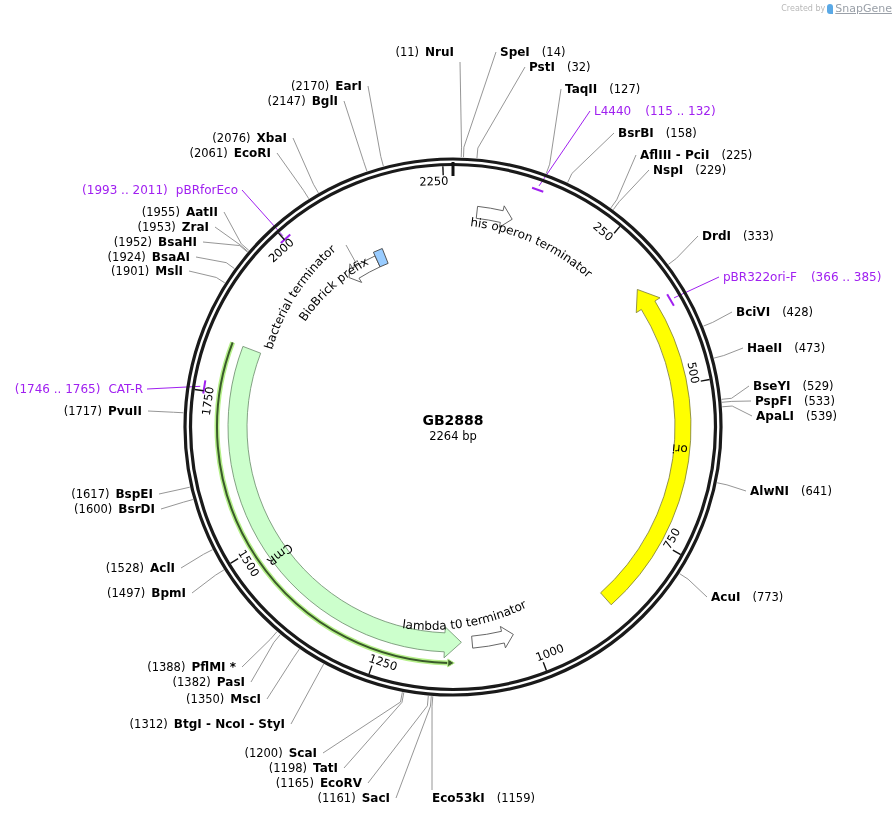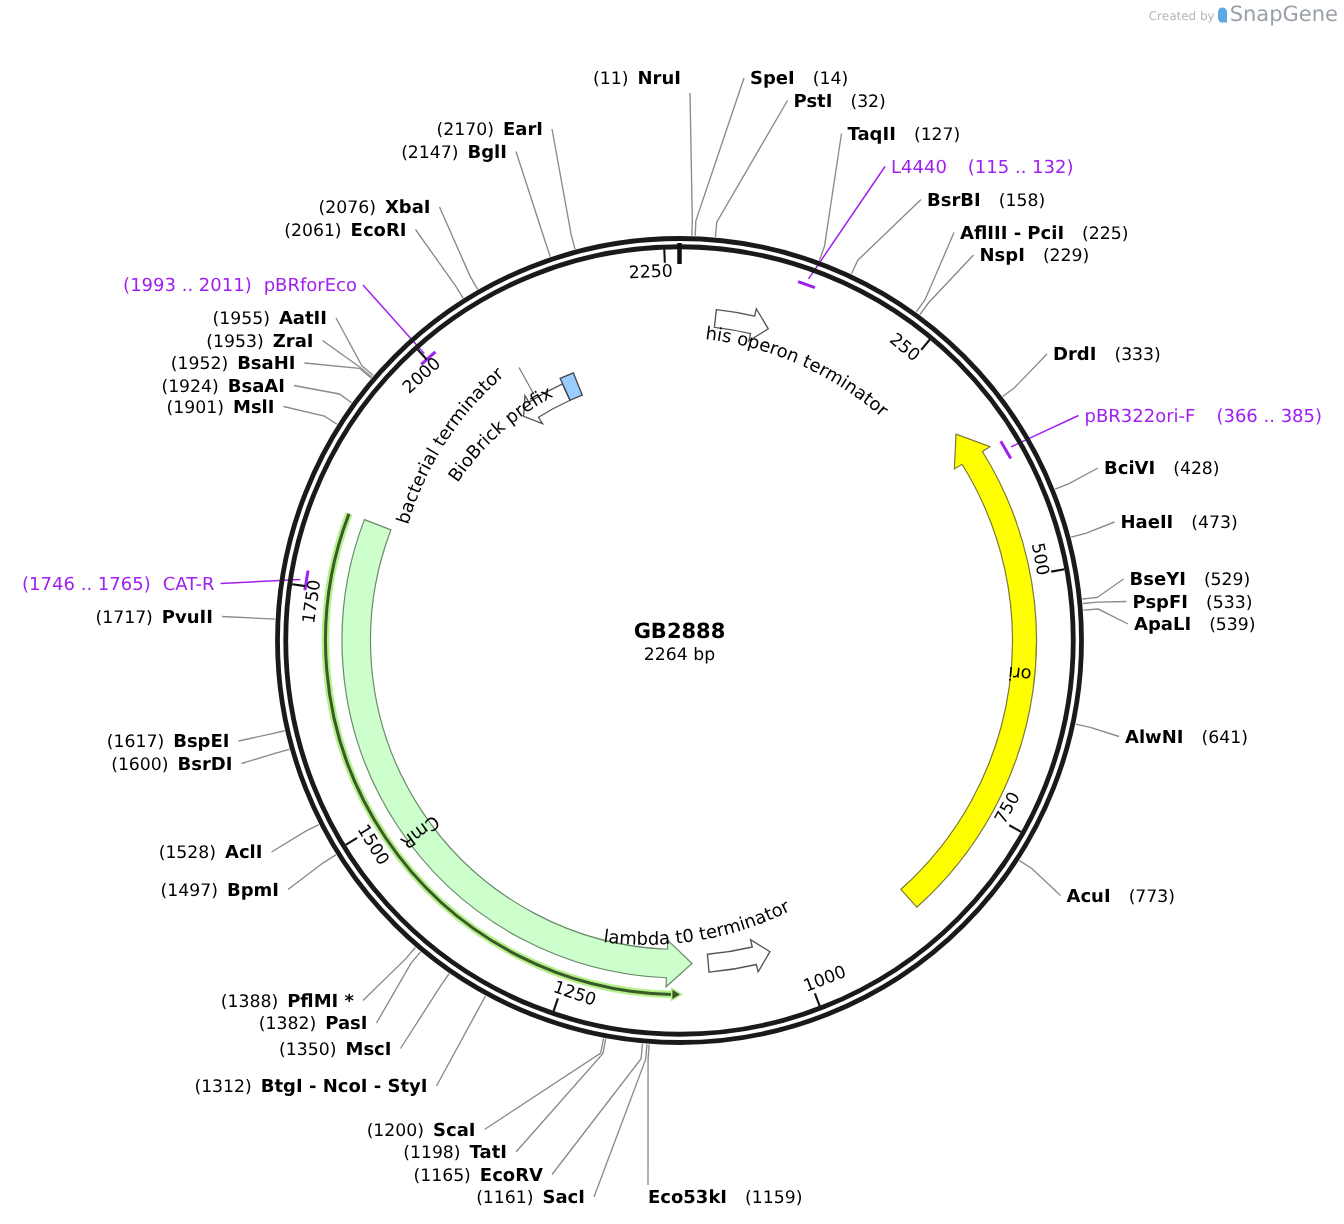--- a/index.html
+++ b/index.html
@@ -1,19 +1,19 @@
 <!DOCTYPE html>
 <html><head>
 <meta charset="utf-8">
 <style>
   html, body { margin: 0; padding: 0; background: #ffffff; }
   body { width: 896px; height: 816px; position: relative; overflow: hidden; font-family: "DejaVu Sans", sans-serif; }
   #map { position: absolute; left: 0; top: 0; }
   .credit { position: absolute; top: 2px; right: 4px; font-size: 8px; color: #b8b8b8; display: flex; align-items: center; gap: 2px; text-align: right; }
-  .credit .brand { color: #9aa0a8; font-size: 14px; }
+  .credit .brand { color: #9aa0a8; font-size: 11px; text-decoration: underline; }
   .credit .logo { display: inline-block; width: 6px; height: 10px; background: #5aa9e6; border-radius: 3px 3px 0 3px; }
   svg text { font-family: "DejaVu Sans", sans-serif; }
   .enz { font-size: 12px; font-weight: bold; fill: #000; }
   .pos { font-size: 11.5px; fill: #000; }
   .primer { font-size: 12px; fill: #a020f0; }
   .tick-label { font-size: 11.5px; fill: #000; }
   .feat-label { font-size: 12px; fill: #000; }
 </style>
 </head>
 <body>

